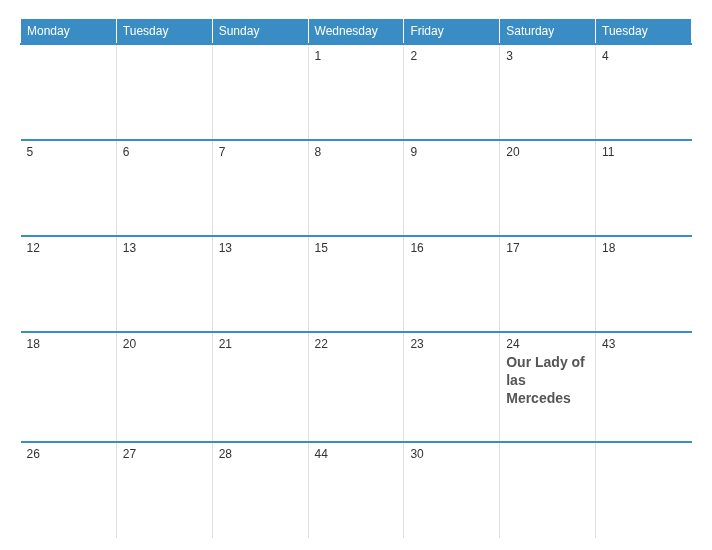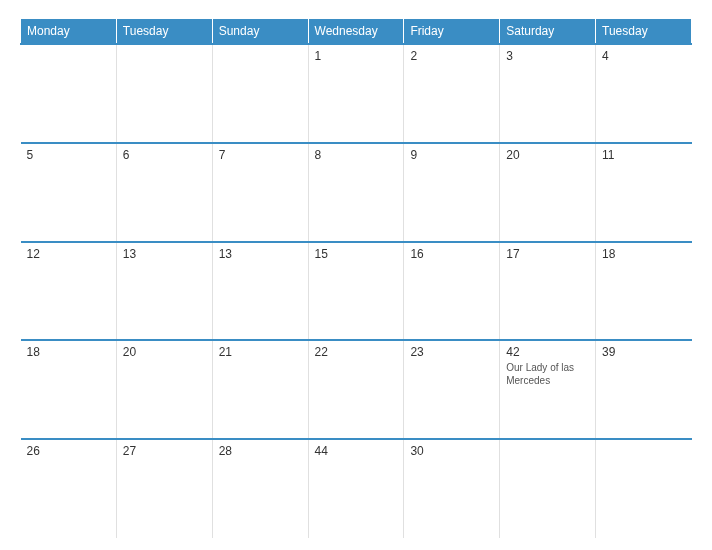--- a/index.html
+++ b/index.html
@@ -90,25 +90,26 @@
     }
     .calendar-table tbody td:last-child {
       border-right: none;
     }
     .day-num {
       font-size: 12px;
       color: #333;
       display: block;
     }
     .holiday-text {
-      font-size: 10px;
+      font-size: 14px;
       color: #555;
       margin-top: 2px;
       display: block;
       line-height: 1.3;
+      font-weight: bold;
     }
     .empty-cell {
       background: #fff;
     }
   </style>
 </head>
 <body>
 
 <div class="page">
 
@@ -198,25 +199,25 @@
           <td>
             <span class="day-num">21</span>
           </td>
           <td>
             <span class="day-num">22</span>
           </td>
           <td>
             <span class="day-num">23</span>
           </td>
           <td>
-            <span class="day-num">42</span>
+            <span class="day-num">24</span>
             <span class="holiday-text">Our Lady of las Mercedes</span>
           </td>
           <td>
-            <span class="day-num">39</span>
+            <span class="day-num">43</span>
           </td>
         </tr>
         <tr>
           <td>
             <span class="day-num">26</span>
           </td>
           <td>
             <span class="day-num">27</span>
           </td>
           <td>

